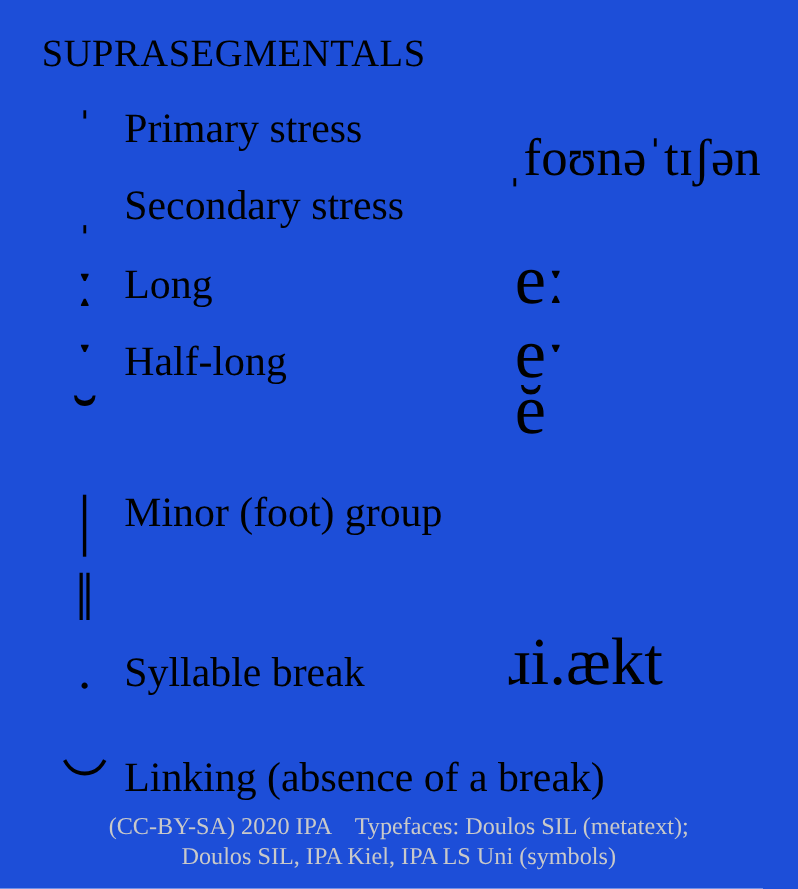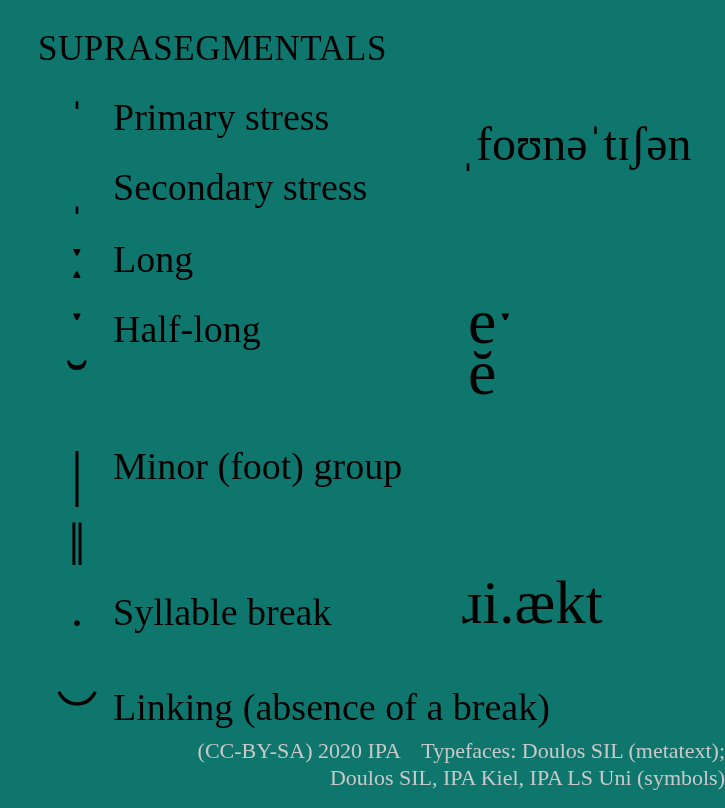--- a/index.html
+++ b/index.html
@@ -1,20 +1,20 @@
 <!DOCTYPE html>
 <html><head>
 <meta charset="utf-8">
 <style>
   html, body { margin: 0; padding: 0; background: #ffffff; }
   .page {
     position: relative;
     width: 725px;
     height: 808px;
-    background: #0f766e;
+    background: #1d4ed8;
     overflow: hidden;
     font-family: "Liberation Serif", "DejaVu Serif", serif;
     color: #000000;
   }
   .title {
     position: absolute;
     left: 38px;
     top: 30px;
     font-size: 35px;
     line-height: 1.1;
@@ -62,21 +62,21 @@
   .ex-0 { left: 460px; top: 120px; font-size: 48px; }
   .ex-1 { left: 468px; top: 222px; font-size: 64px; }
   .ex-2 { left: 468px; top: 290px; font-size: 64px; }
   .ex-3 { left: 468px; top: 341px; font-size: 64px; }
   .ex-4 { left: 462px; top: 572px; font-size: 61px; }
   .footer {
     position: absolute;
     top: 737px;
     left: 0;
     width: 100%;
-    text-align: right;
+    text-align: center;
     font-size: 22px;
     line-height: 27px;
     color: #c9c9c9;
   }
   .footer div { white-space: pre-wrap; }
 </style>
 </head>
 <body>
 
 <div class="page">
@@ -102,20 +102,21 @@
 
   <span class="sym sym-6">‖</span>
 
   <span class="sym sym-7">.</span>
   <span class="lbl lbl-7">Syllable break</span>
 
   <span class="sym sym-8">‿</span>
   <span class="lbl lbl-8">Linking (absence of a break)</span>
 
   <span class="ex ex-0">ˌfoʊnəˈtɪʃən</span>
+  <span class="ex ex-1">eː</span>
   <span class="ex ex-2">eˑ</span>
   <span class="ex ex-3">ĕ</span>
   <span class="ex ex-4">ɹi.ækt</span>
 
   <div class="footer">
     <div>(CC-BY-SA) 2020 IPA    Typefaces: Doulos SIL (metatext);</div>
     <div>Doulos SIL, IPA Kiel, IPA LS Uni (symbols)</div>
   </div>
 
 </div>

